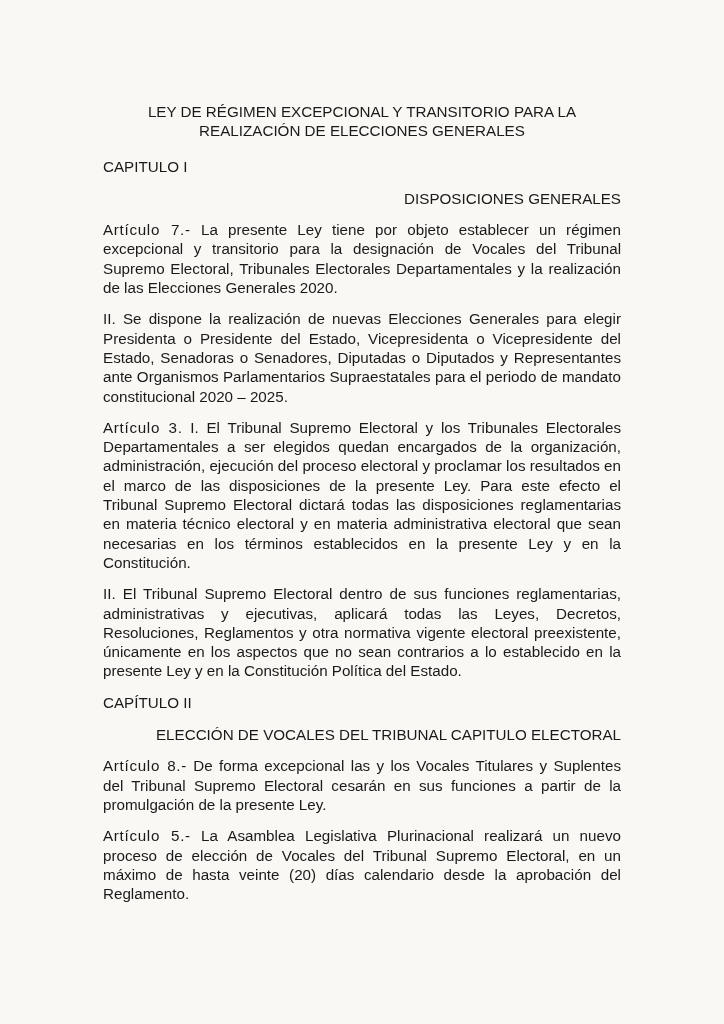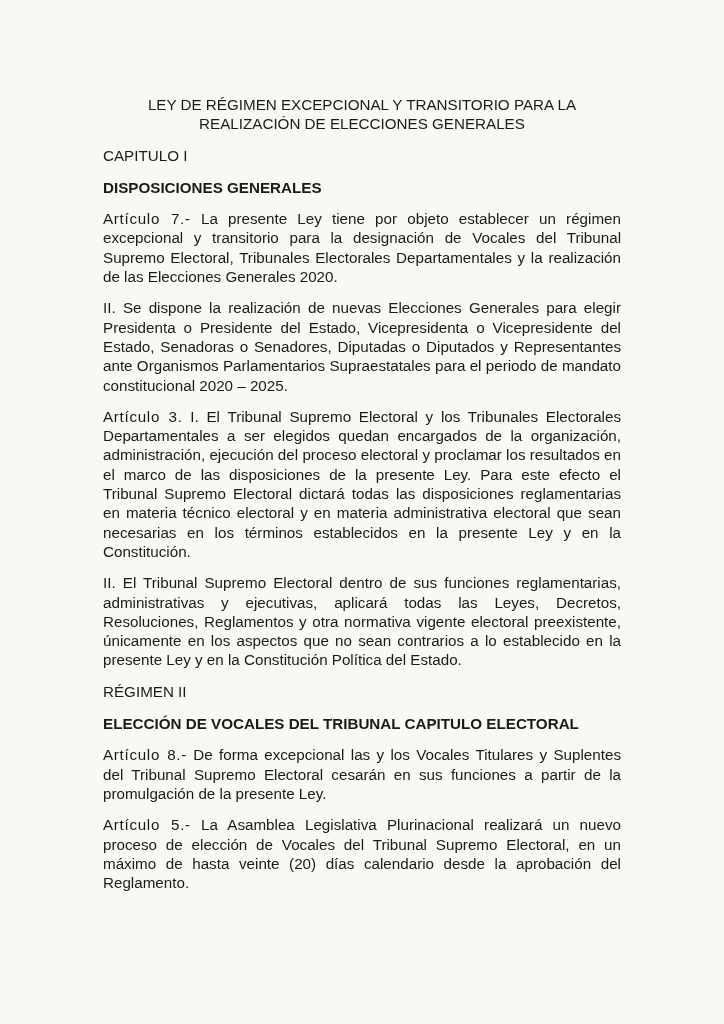--- a/index.html
+++ b/index.html
@@ -18,34 +18,34 @@
     .page {
       position: absolute;
       left: 103px;
       top: 86px;
       width: 518px;
       font-size: 15.2px;
       line-height: 19.3px;
     }
     .title {
       text-align: center;
-      margin: 9px;
+      margin: 16px;
       font-weight: normal;
       font-size: 15.2px;
       line-height: 19.3px;
     }
     .chapter {
       margin: 12px 0 0 0;
       font-weight: normal;
       font-size: 15.2px;
     }
     .section-heading {
-      text-align: left;
+      text-align: right;
       margin: 13px 0 0 0;
-      font-weight: bold;
+      font-weight: normal;
       font-size: 15.2px;
     }
     p.para {
       margin: 12px 0 0 0;
       text-align: justify;
       text-align-last: left;
     }
     .art-label {
       letter-spacing: 0.7px;
     }
@@ -67,21 +67,21 @@
     <span class="art-label">Artículo 7.-</span><span> La presente Ley tiene por objeto establecer un régimen excepcional y transitorio para la designación de Vocales del Tribunal Supremo Electoral, Tribunales Electorales Departamentales y la realización de las Elecciones Generales 2020.</span>
   </p>
 
   <p class="para">II. Se dispone la realización de nuevas Elecciones Generales para elegir Presidenta o Presidente del Estado, Vicepresidenta o Vicepresidente del Estado, Senadoras o Senadores, Diputadas o Diputados y Representantes ante Organismos Parlamentarios Supraestatales para el periodo de mandato constitucional 2020 – 2025.</p>
 
   <p class="para">
     <span class="art-label">Artículo 3.</span><span> I. El Tribunal Supremo Electoral y los Tribunales Electorales Departamentales a ser elegidos quedan encargados de la organización, administración, ejecución del proceso electoral y proclamar los resultados en el marco de las disposiciones de la presente Ley. Para este efecto el Tribunal Supremo Electoral dictará todas las disposiciones reglamentarias en materia técnico electoral y en materia administrativa electoral que sean necesarias en los términos establecidos en la presente Ley y en la Constitución.</span>
   </p>
   <p class="para">II. El Tribunal Supremo Electoral dentro de sus funciones reglamentarias, administrativas y ejecutivas, aplicará todas las Leyes, Decretos, Resoluciones, Reglamentos y otra normativa vigente electoral preexistente, únicamente en los aspectos que no sean contrarios a lo establecido en la presente Ley y en la Constitución Política del Estado.</p>
 
-  <div class="chapter">RÉGIMEN II</div>
+  <div class="chapter">CAPÍTULO II</div>
   <div class="section-heading">ELECCIÓN DE VOCALES DEL TRIBUNAL CAPITULO ELECTORAL</div>
 
   <p class="para">
     <span class="art-label">Artículo 8.-</span><span> De forma excepcional las y los Vocales Titulares y Suplentes del Tribunal Supremo Electoral cesarán en sus funciones a partir de la promulgación de la presente Ley.</span>
   </p>
 
   <p class="para">
     <span class="art-label">Artículo 5.-</span><span> La Asamblea Legislativa Plurinacional realizará un nuevo proceso de elección de Vocales del Tribunal Supremo Electoral, en un máximo de hasta veinte (20) días calendario desde la aprobación del Reglamento.</span>
   </p>
 

